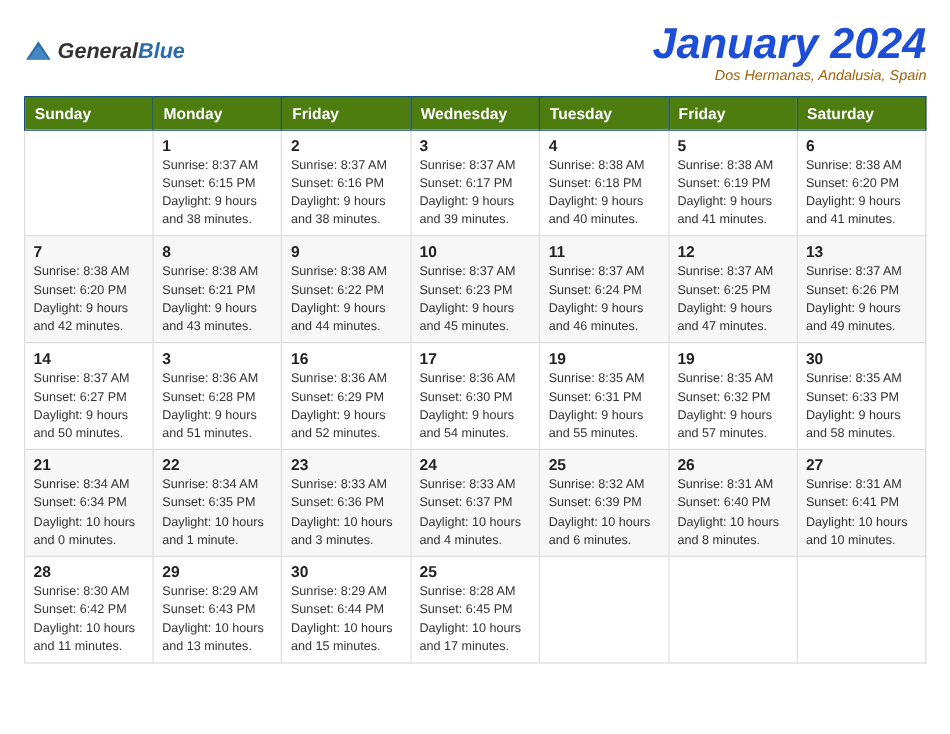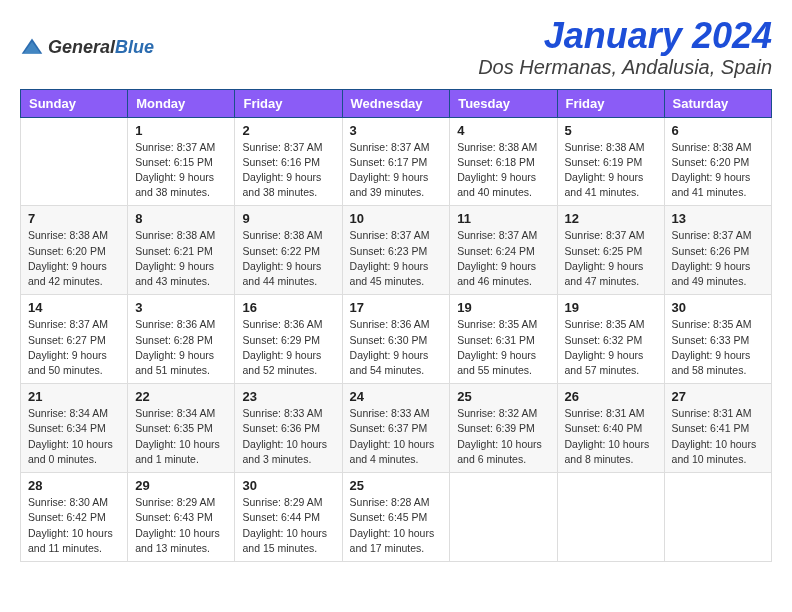--- a/index.html
+++ b/index.html
@@ -39,30 +39,30 @@
     .title-area {
       text-align: right;
     }
     .month-title {
       font-size: 36px;
       font-weight: bold;
       color: #1d4ed8;
       line-height: 1.1;
     }
     .location-title {
-      font-size: 20px;
-      color: #404040;
+      font-size: 12px;
+      color: #a16207;
     }
     .calendar-table {
       width: 100%;
       border-collapse: collapse;
       border: 1px solid #ccc;
     }
     .calendar-table th {
-      background-color: #8b5cf6;
+      background-color: #4d7c0f;
       color: #fff;
       text-align: left;
       padding: 6px 8px;
       font-size: 13px;
       font-weight: bold;
       border: 1px solid #1a4f8a;
     }
     .calendar-table td {
       vertical-align: top;
       padding: 5px 7px;

